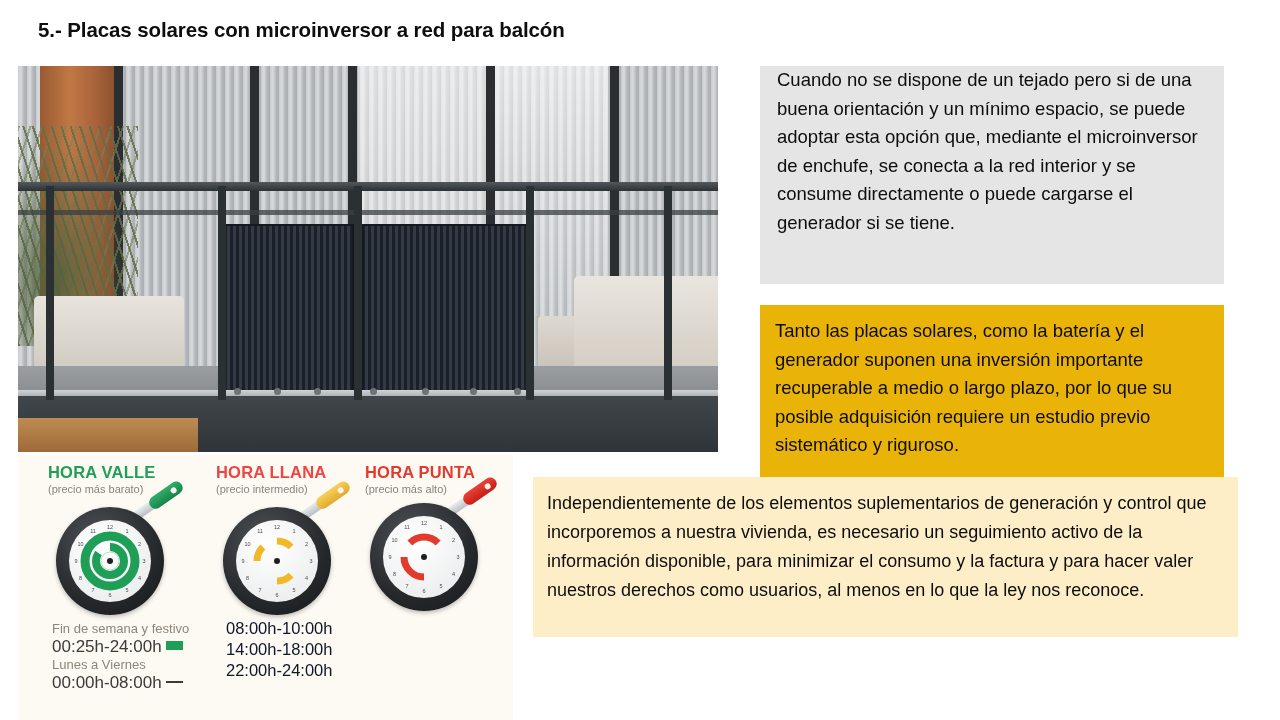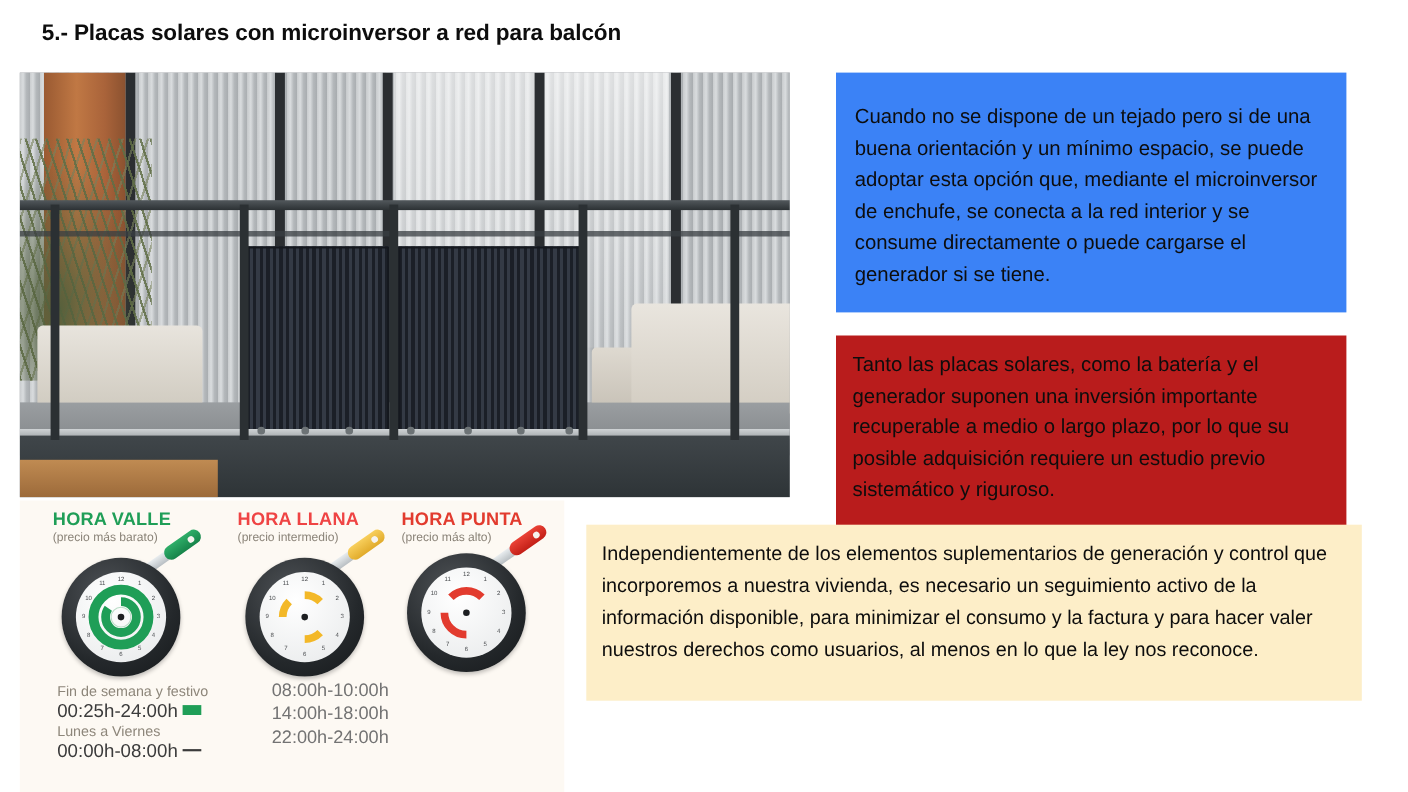--- a/index.html
+++ b/index.html
@@ -219,24 +219,23 @@
   #times-llana { left: 208px; top: 163px; }
   #times-punta { left: 350px; top: 163px; }
   .tb-small {
     font-size: 13px;
     color: #8d8density;
     color: #8d867a;
     line-height: 12px;
   }
   .tb-time {
     font-size: 16.5px;
-    color: #737373;
+    color: #0f172a;
     line-height: 21px;
     white-space: nowrap;
-    margin-left: 21px;
   }
   .tb-time-lg {
     font-size: 17px;
     color: #3b3b3b;
     line-height: 24px;
     white-space: nowrap;
   }
   .legend-swatch {
     display: inline-block;
     width: 17px; height: 9px;
@@ -258,26 +257,26 @@
     box-sizing: border-box;
   }
   .callout p {
     margin: 0;
     font-size: 18.5px;
     line-height: 28.5px;
     color: #0d0d0d;
   }
   #callout-intro {
     left: 760px; top: 66px; width: 464px; height: 218px;
-    background: #3b82f6;
-    padding: 26px 16px 10px 17px;
+    background: #e5e5e5;
+    padding: 0 16px 10px 17px;
   }
   #callout-inversion {
     left: 760px; top: 305px; width: 464px; height: 180px;
-    background: #b91c1c;
+    background: #eab308;
     padding: 12px 0 10px 15px;
   }
   #callout-seguimiento {
     left: 533px; top: 477px; width: 705px; height: 160px;
     background: #fdeec8;
     padding: 12px 16px 10px 14px;
   }
   #callout-seguimiento p { font-size: 18px; line-height: 29px; }
 </style>
 </head>

